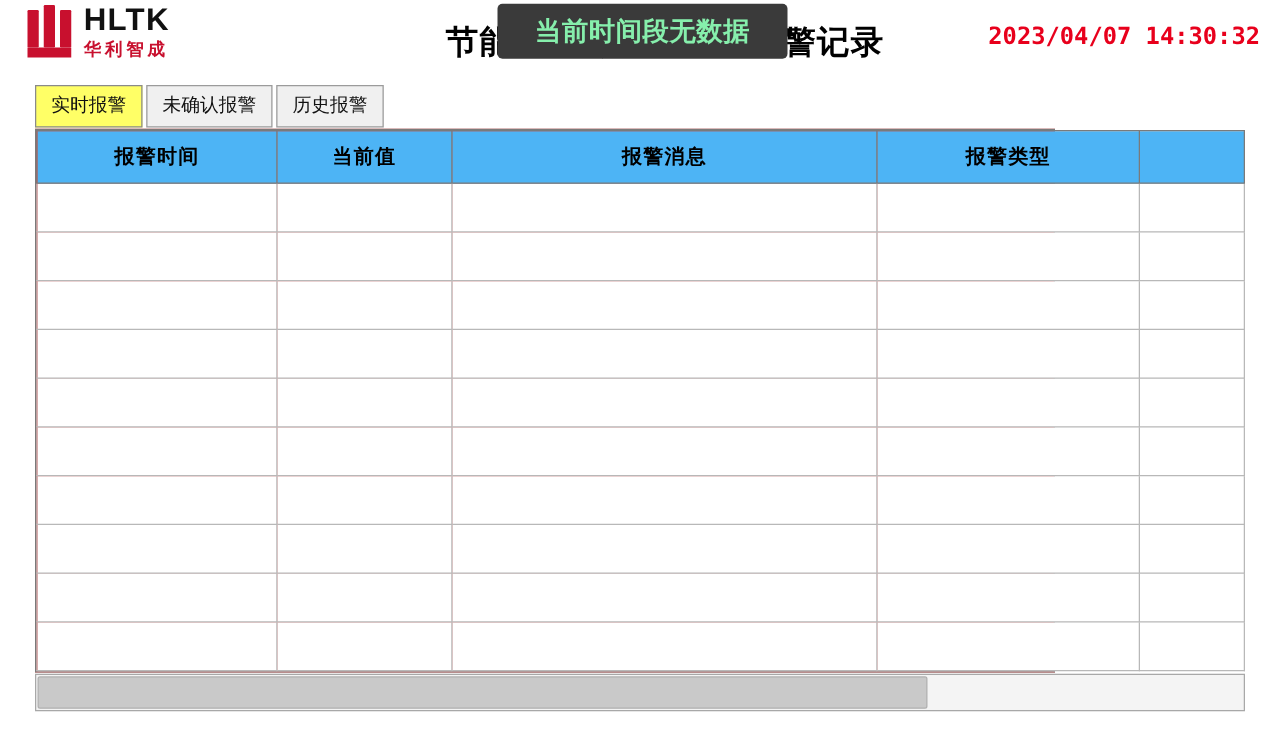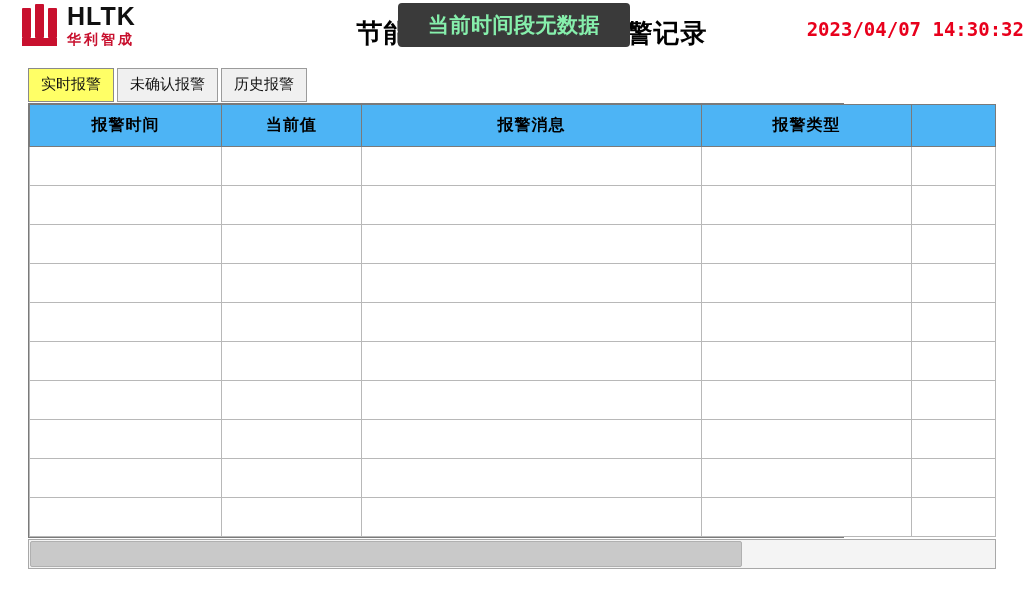--- a/index.html
+++ b/index.html
@@ -82,21 +82,21 @@
     text-align: center;
     font-size: 26px;
     font-weight: bold;
     color: #000;
     letter-spacing: 1px;
     padding-left: 40px;
   }
 
   .datetime {
     position: absolute;
-    right: 0;
+    right: 16px;
     top: 18px;
     font-family: "DejaVu Sans Mono", monospace;
     font-size: 19px;
     font-weight: bold;
     color: #e8001c;
     letter-spacing: 0px;
   }
 
   
   .toast {

